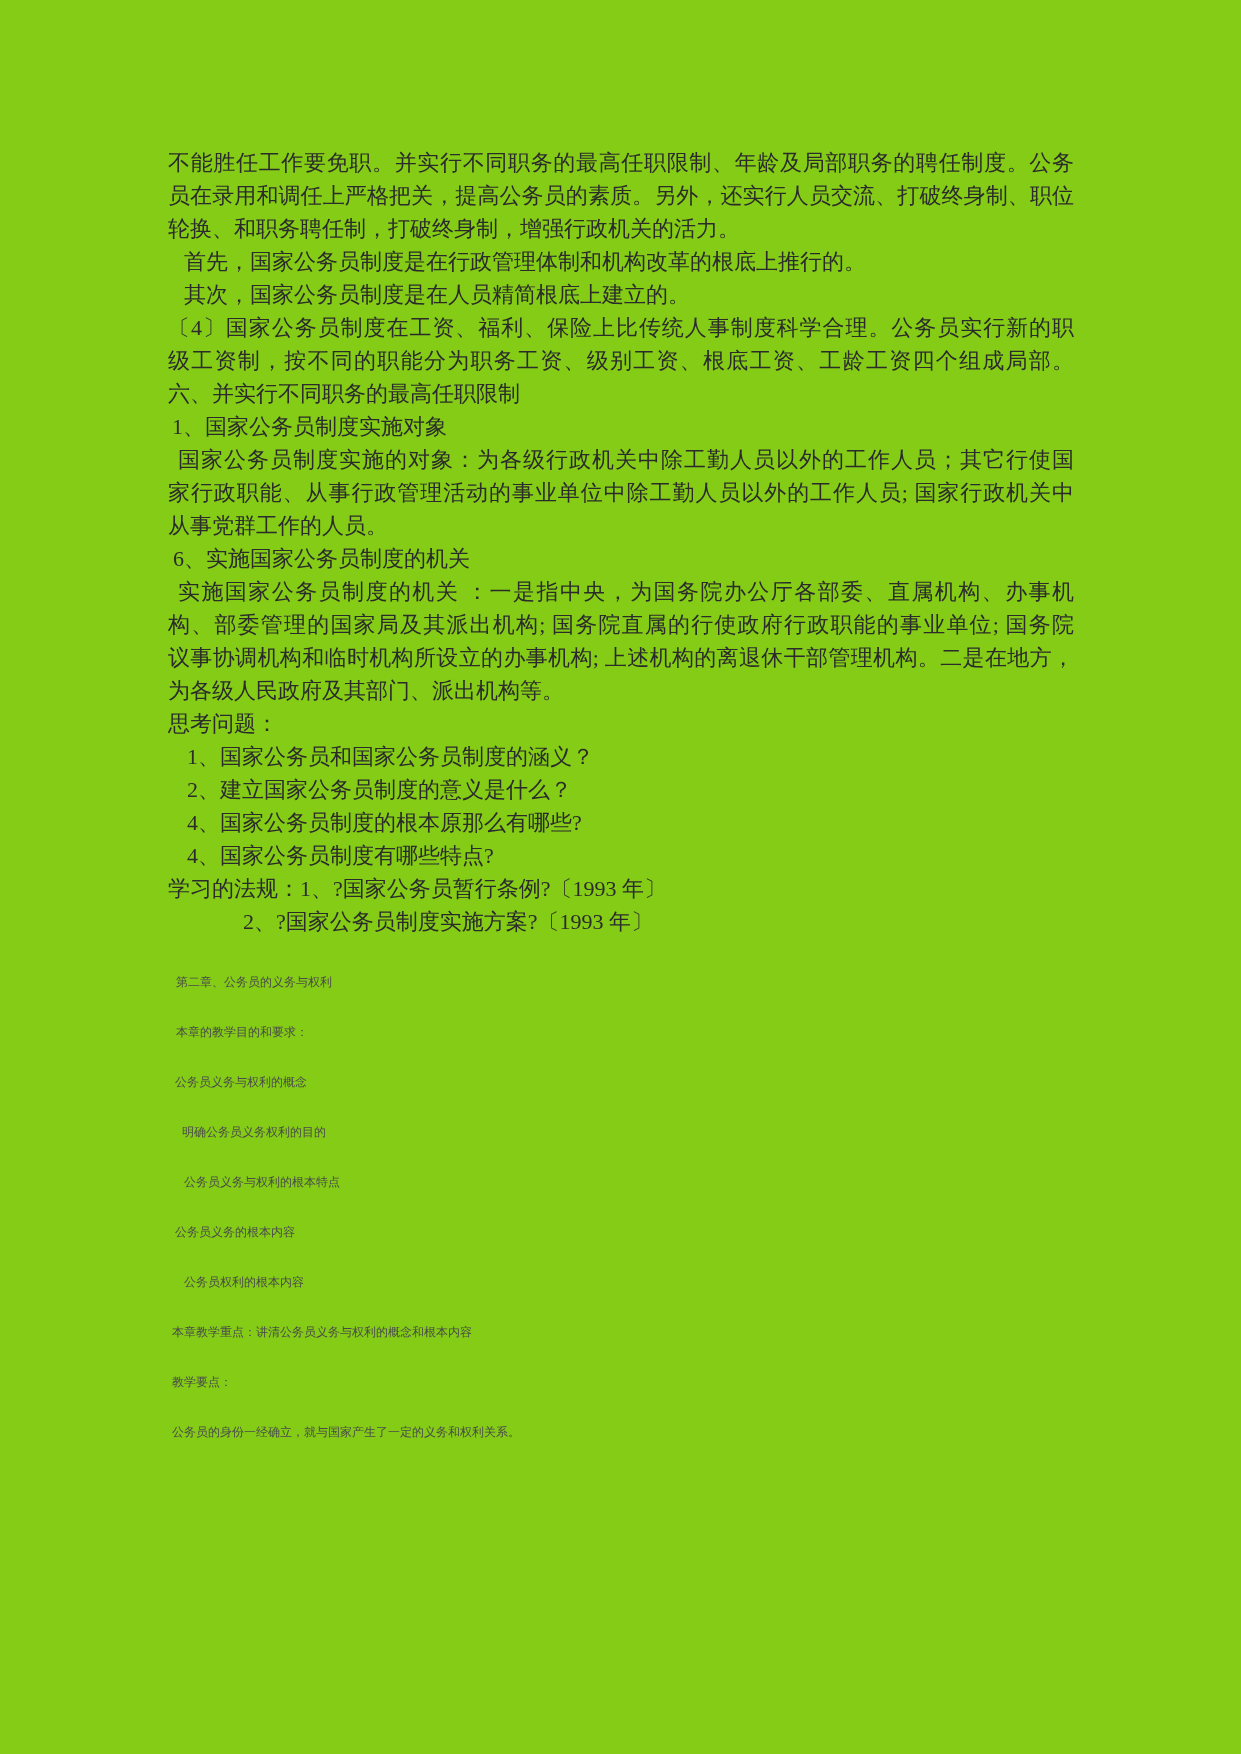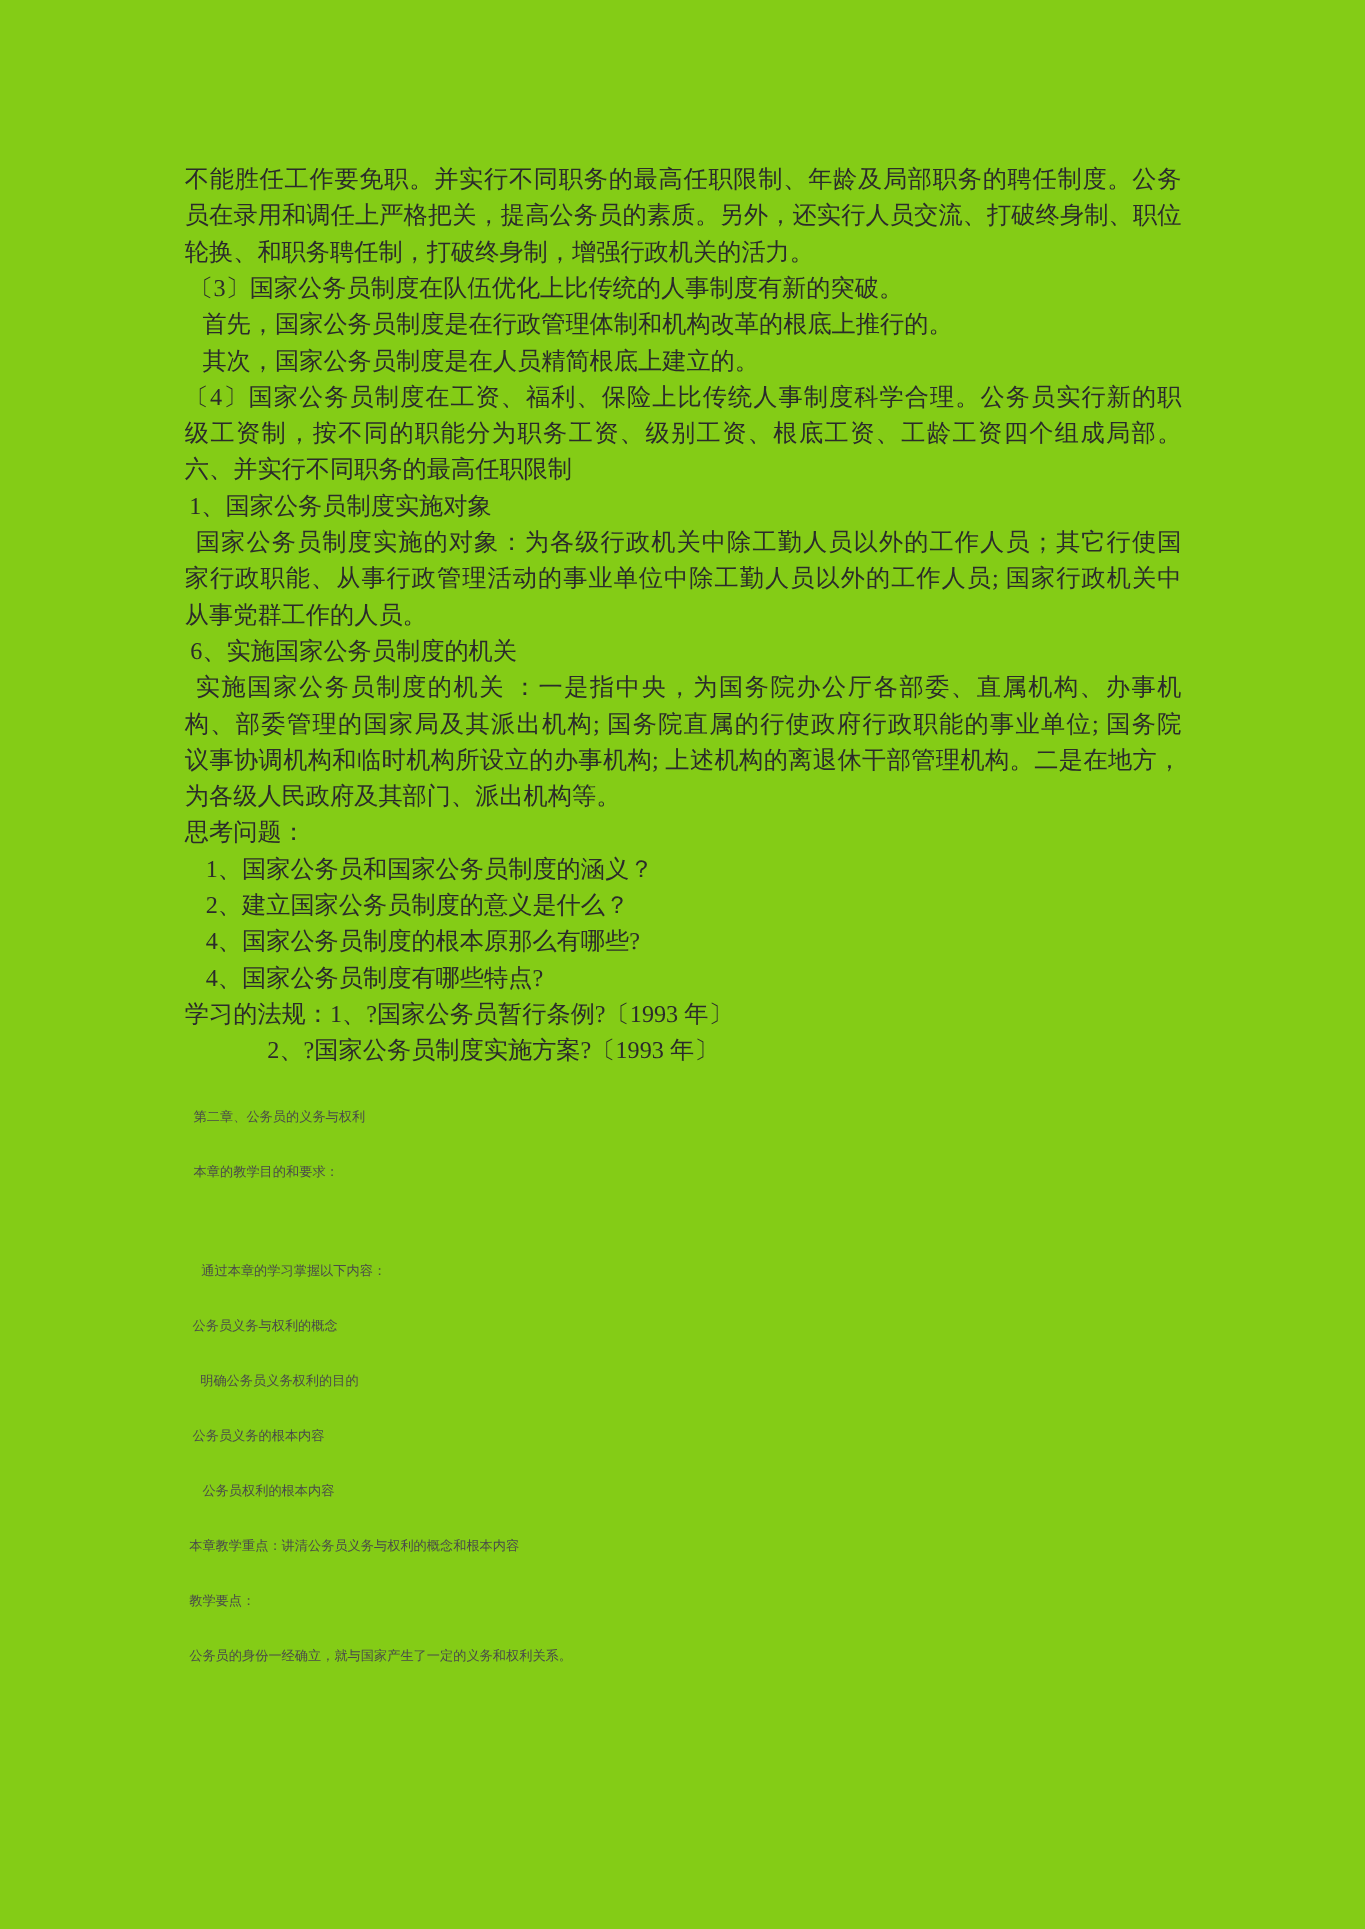--- a/index.html
+++ b/index.html
@@ -52,21 +52,20 @@
 <body>
 
 <div class="page" style="background: #84cc16;">
   <div class="doc-body">
 
     <div class="top-section" id="top-lines" style="color: rgb(43, 43, 43);">
 
     <div class="line fill">不能胜任工作要免职。并实行不同职务的最高任职限制、年龄及局部职务的聘任制度。公务</div>
         <div class="line fill">员在录用和调任上严格把关，提高公务员的素质。另外，还实行人员交流、打破终身制、职位</div>
         <div class="line">轮换、和职务聘任制，打破终身制，增强行政机关的活力。</div>
-        <div class="line" style="padding-left: 4px;">〔3〕国家公务员制度在队伍优化上比传统的人事制度有新的突破。</div>
         <div class="line" style="padding-left: 16px;">首先，国家公务员制度是在行政管理体制和机构改革的根底上推行的。</div>
         <div class="line" style="padding-left: 16px;">其次，国家公务员制度是在人员精简根底上建立的。</div>
         <div class="line fill">〔4〕国家公务员制度在工资、福利、保险上比传统人事制度科学合理。公务员实行新的职</div>
         <div class="line fill">级工资制，按不同的职能分为职务工资、级别工资、根底工资、工龄工资四个组成局部。</div>
         <div class="line">六、并实行不同职务的最高任职限制</div>
         <div class="line" style="padding-left: 4px;">1、国家公务员制度实施对象</div>
         <div class="line fill" style="padding-left: 10px;">国家公务员制度实施的对象：为各级行政机关中除工勤人员以外的工作人员；其它行使国</div>
         <div class="line fill">家行政职能、从事行政管理活动的事业单位中除工勤人员以外的工作人员; 国家行政机关中</div>
         <div class="line">从事党群工作的人员。</div>
         <div class="line" style="padding-left: 5px;">6、实施国家公务员制度的机关</div>
@@ -80,23 +79,23 @@
         <div class="line" style="padding-left: 19px;">4、国家公务员制度的根本原那么有哪些?</div>
         <div class="line" style="padding-left: 19px;">4、国家公务员制度有哪些特点?</div>
         <div class="line">学习的法规：1、?国家公务员暂行条例?〔1993 年〕</div>
         <div class="line" style="padding-left: 75px;">2、?国家公务员制度实施方案?〔1993 年〕</div>
       </div>
 
     <div class="chapter-section" id="chapter-lines" style="color: rgb(74, 74, 74);">
 
     <div class="line" style="padding-left: 4px;">第二章、公务员的义务与权利</div>
         <div class="line" style="padding-left: 4px;">本章的教学目的和要求：</div>
-        <div class="line gap" style="padding-left: 11px;">通过本章的学习掌握以下内容：</div>
         <div class="line" style="padding-left: 3px;">公务员义务与权利的概念</div>
         <div class="line" style="padding-left: 10px;">明确公务员义务权利的目的</div>
+        <div class="line" style="padding-left: 12px;">公务员义务与权利的根本特点</div>
         <div class="line" style="padding-left: 3px;">公务员义务的根本内容</div>
         <div class="line" style="padding-left: 12px;">公务员权利的根本内容</div>
         <div class="line">本章教学重点：讲清公务员义务与权利的概念和根本内容</div>
         <div class="line">教学要点：</div>
         <div class="line">公务员的身份一经确立，就与国家产生了一定的义务和权利关系。</div>
       </div>
 
   </div>
 </div>
 

